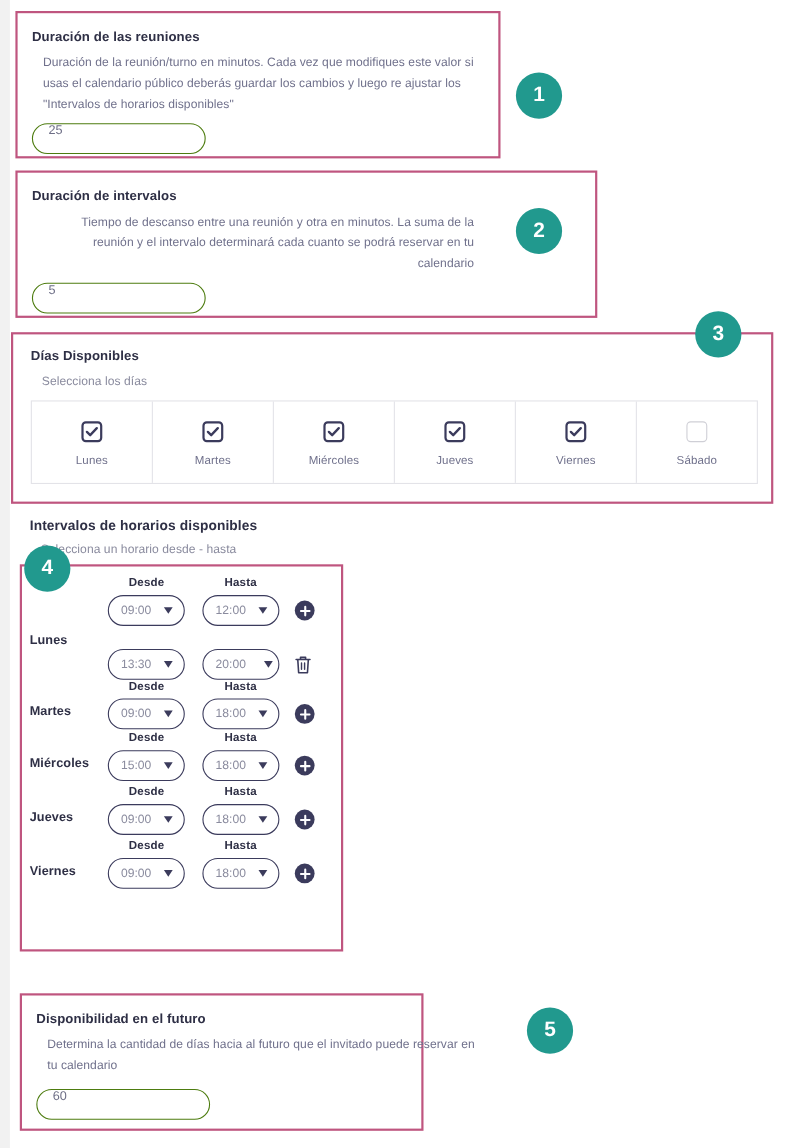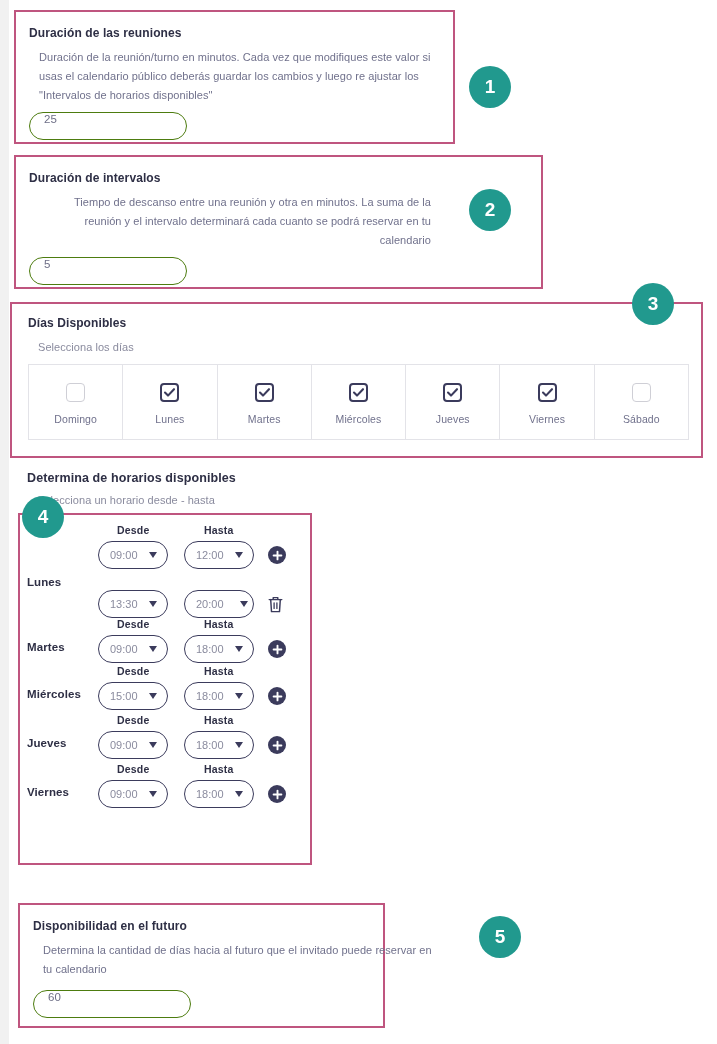--- a/index.html
+++ b/index.html
@@ -207,24 +207,20 @@
   <div class="badge" style="left:469px; top:189px;">
     <span>2</span>
   </div>
 
   <div class="pink-box" style="left:10px; top:302px; width:693px; height:156px;">
     <div class="card-title" style="position:absolute; left:16px; top:12px;">Días Disponibles</div>
     <div class="card-desc" style="position:absolute; left:26px; top:34px; color:#8a8b9e;">Selecciona los días</div>
 
     <div class="days-table" style="left:16px; top:60px; width:661px; height:76px;">
 
-      <div class="day-cell">
-        <span class="chk"></span>
-        <span class="day-label">Domingo</span>
-      </div>
 
       <div class="day-cell">
         <span class="chk on">
           <svg width="13" height="13" viewBox="0 0 13 13">
             <path d="M2 6.6 L5 9.6 L11 3.2" stroke="#3b3b5c" stroke-width="2.1" fill="none" stroke-linecap="round" stroke-linejoin="round"></path>
           </svg>
         </span>
         <span class="day-label">Lunes</span>
       </div>
 
@@ -267,21 +263,21 @@
       <div class="day-cell">
         <span class="chk"></span>
         <span class="day-label">Sábado</span>
       </div>
     </div>
   </div>
   <div class="badge" style="left:632px; top:283px;">
     <span>3</span>
   </div>
 
-  <div class="section-head" style="left:27px; top:471px;">Determina de horarios disponibles</div>
+  <div class="section-head" style="left:27px; top:471px;">Intervalos de horarios disponibles</div>
   <div class="section-sub" style="left:37px; top:494px;">Selecciona un horario desde - hasta</div>
 
   <div class="pink-box" style="left:18px; top:513px; width:294px; height:352px;"></div>
 
   <div class="sched-area" style="left:18px; top:513px; width:294px; height:352px; z-index:10;">
 
     <div class="colhead" style="left:99px; top:11px;">Desde</div>
     <div class="colhead" style="left:186px; top:11px;">Hasta</div>
 
     <div class="sched-daylabel" style="left:9px; top:63px;">Lunes</div>

